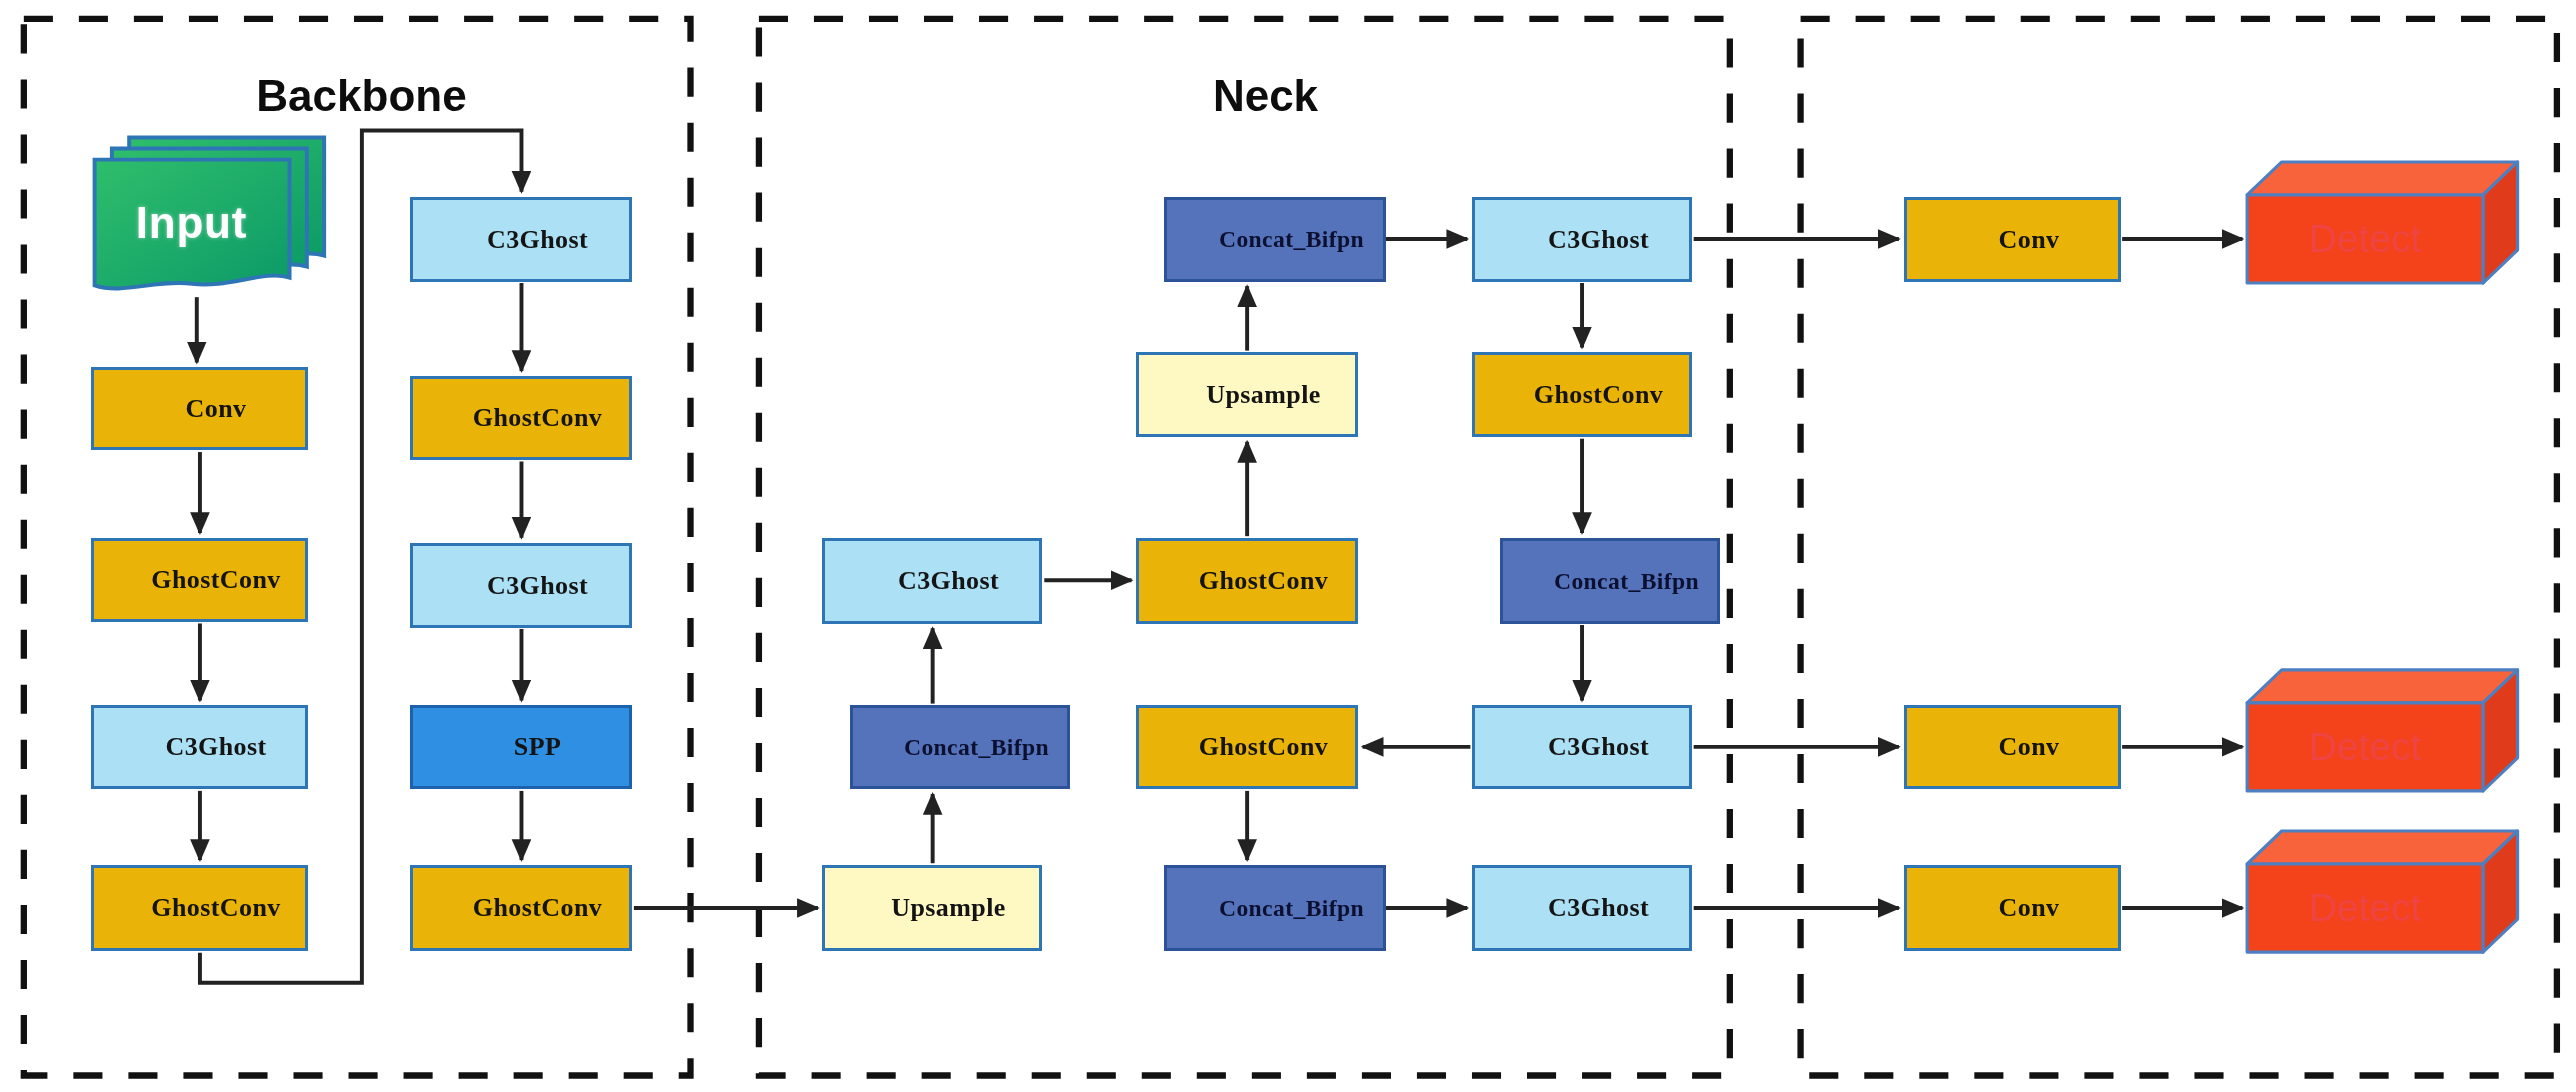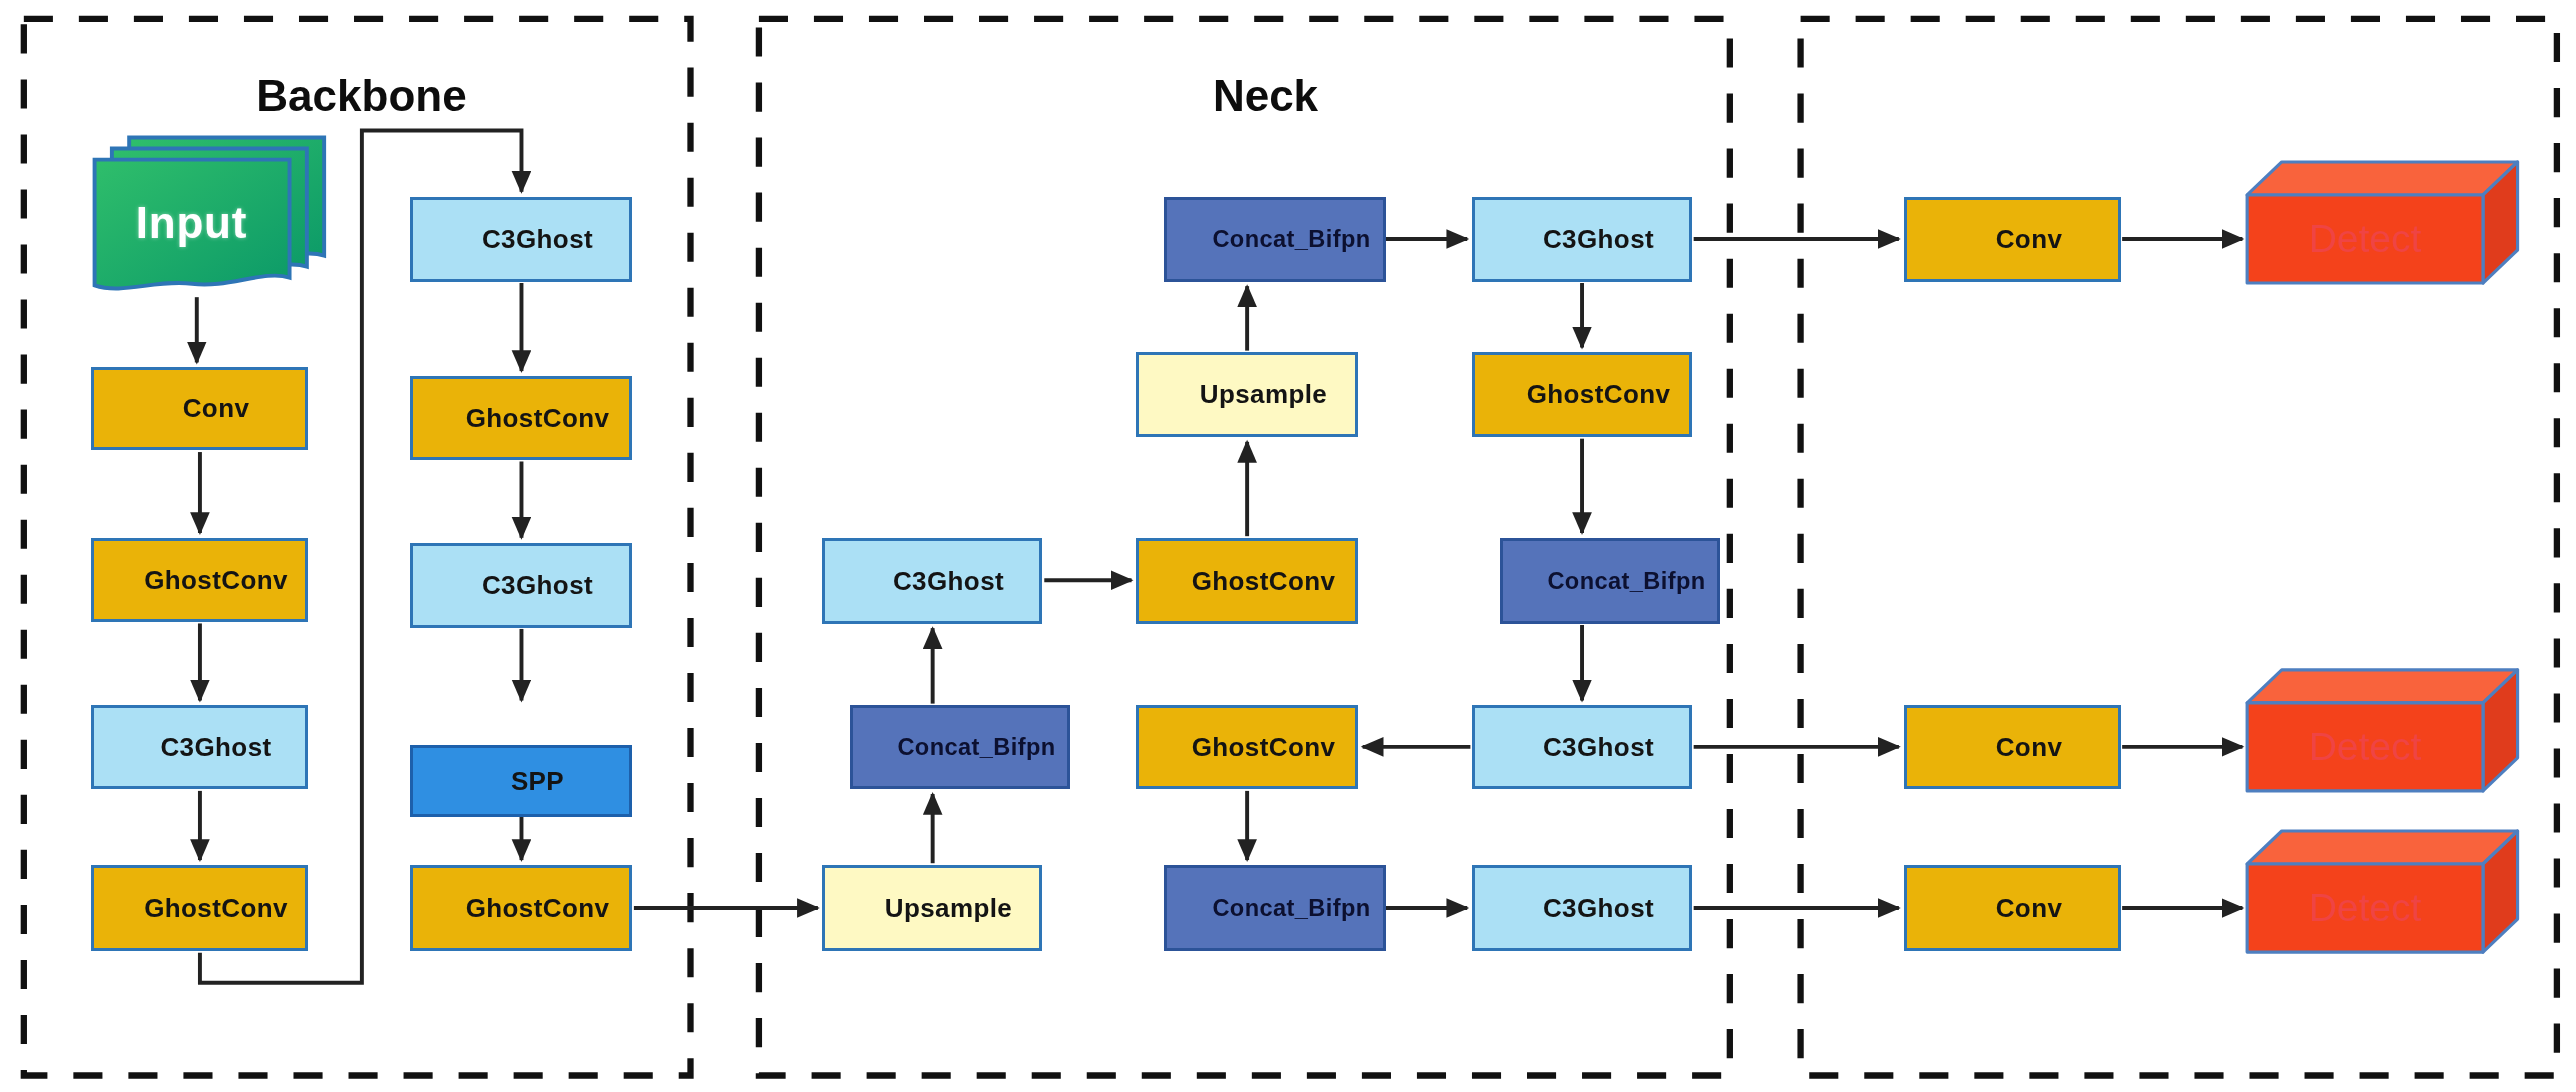--- a/index.html
+++ b/index.html
@@ -1,21 +1,21 @@
 <!DOCTYPE html>
 <html style="font-size:12.6px"><head>
 <meta charset="utf-8">
 <style>
   html,body{margin:0;padding:0;background:#ffffff;}
   .stage{position:relative;width:2576px;height:1092px;background:#ffffff;overflow:hidden;
          font-family:"Liberation Sans",sans-serif;}
   .wires{position:absolute;left:0;top:0;width:2576px;height:1092px;}
   .node{position:absolute;box-sizing:border-box;display:flex;align-items:center;justify-content:center;
         border:3.1px solid #2e75b6;font-weight:bold;font-size:26px;color:#141414;letter-spacing:0.4px;
-        font-family:Liberation Sans, sans-serif;padding-left:33px;}
+        font-family:Liberation Serif, serif;padding-left:33px;}
   .tan{background:#eab308;}
   .lblue{background:#abe0f5;}
   .mblue{background:#2f8fe2;border-color:#1d60ab;}
   .dblue{background:#5573ba;border-color:#2c5398;font-size:23.6px;color:#0c1030;margin-left:28px;}
   .green{background:#fef9c3;}
   .section-title{position:absolute;width:393px;text-align:center;font-weight:bold;font-size:44px;color:#0d0d0d;
                  font-family:"Liberation Sans",sans-serif;}
   .input-label{position:absolute;left:94px;top:160px;width:195px;height:126px;display:flex;align-items:center;
                justify-content:center;color:#ffffff;font-size:44px;font-weight:bold;letter-spacing:0.8px;
                text-shadow:0 0 4.7px rgba(255,255,255,.45);}
@@ -104,21 +104,21 @@
   <div class="input-label">Input</div>
 
   <div class="node tan" style="left:91px;top:367px;width:217px;height:83px;">Conv</div>
   <div class="node tan" style="left:91px;top:538px;width:217px;height:84px;">GhostConv</div>
   <div class="node lblue" style="left:91px;top:705px;width:217px;height:84px;">C3Ghost</div>
   <div class="node tan" style="left:91px;top:865px;width:217px;height:86px;">GhostConv</div>
 
   <div class="node lblue" style="left:410px;top:197px;width:222px;height:85px;">C3Ghost</div>
   <div class="node tan" style="left:410px;top:376px;width:222px;height:84px;">GhostConv</div>
   <div class="node lblue" style="left:410px;top:543px;width:222px;height:85px;">C3Ghost</div>
-  <div class="node mblue" style="left:410px;top:705px;width:222px;height:72px;margin-top:40px;">SPP</div>
+  <div class="node mblue" style="left:410px;top:705px;width:222px;height:84px;">SPP</div>
   <div class="node tan" style="left:410px;top:865px;width:222px;height:86px;">GhostConv</div>
 
   <div class="node lblue" style="left:822px;top:538px;width:220px;height:86px;">C3Ghost</div>
   <div class="node dblue" style="left:822px;top:705px;width:220px;height:84px;">Concat_Bifpn</div>
   <div class="node green" style="left:822px;top:865px;width:220px;height:86px;">Upsample</div>
 
   <div class="node dblue" style="left:1136px;top:197px;width:222px;height:85px;">Concat_Bifpn</div>
   <div class="node green" style="left:1136px;top:352px;width:222px;height:85px;">Upsample</div>
   <div class="node tan" style="left:1136px;top:538px;width:222px;height:86px;">GhostConv</div>
   <div class="node tan" style="left:1136px;top:705px;width:222px;height:84px;">GhostConv</div>

